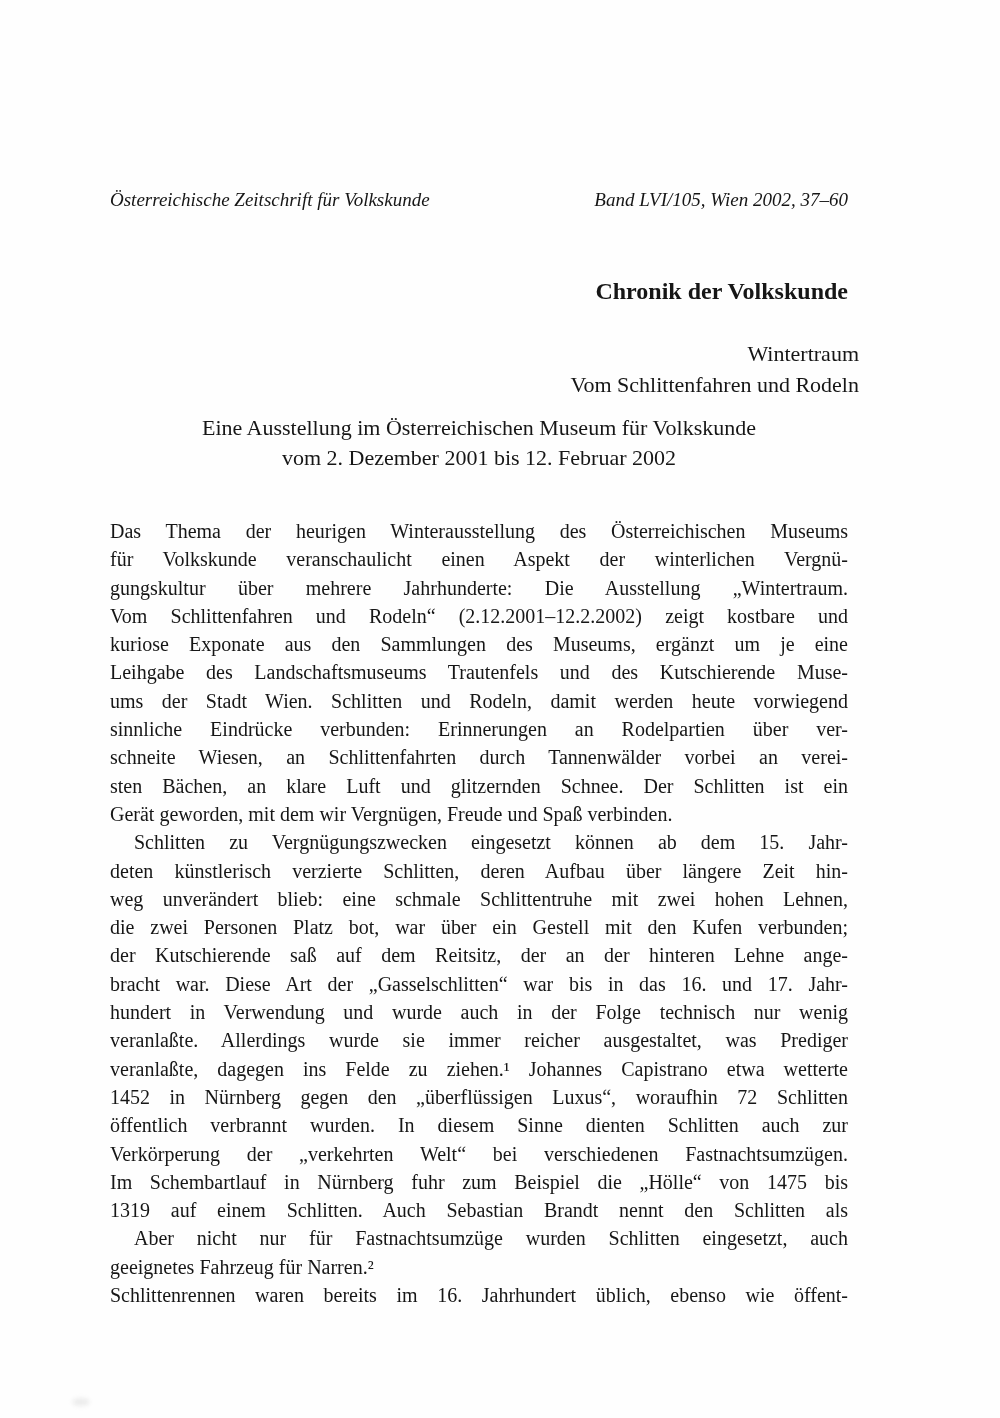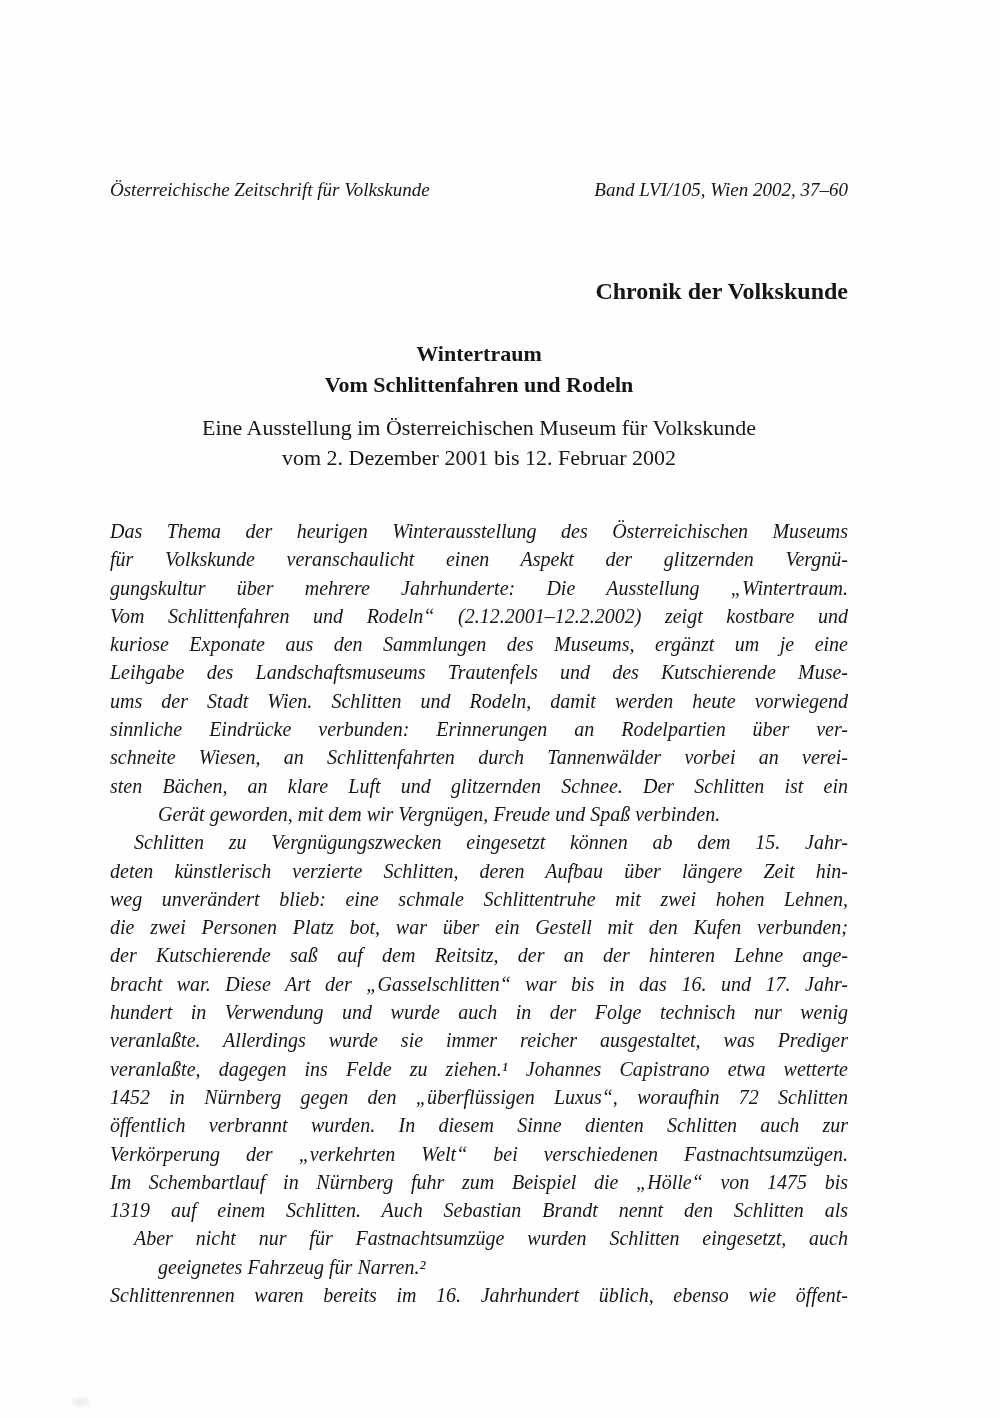--- a/index.html
+++ b/index.html
@@ -18,21 +18,21 @@
   }
   .content {
     position: absolute;
     left: 110px;
     top: 0;
     width: 738px;
     height: 100%;
   }
   .journal-header {
     position: absolute;
-    top: 178px;
+    top: 188px;
     left: 0;
     width: 100%;
     display: flex;
     justify-content: space-between;
     font-style: italic;
     font-size: 19px;
     line-height: 24px;
     white-space: nowrap;
   }
   .section-title {
@@ -41,53 +41,51 @@
     left: 0;
     width: 100%;
     text-align: right;
     font-weight: bold;
     font-size: 24px;
     line-height: 30px;
   }
   .article-title {
     position: absolute;
     top: 338px;
-    left: 0;
+    left: 11px;
     width: 100%;
-    text-align: center;
-    font-weight: bold;
+    text-align: right;
+    font-weight: normal;
     font-size: 22px;
     line-height: 31px;
   }
   .article-subtitle {
     position: absolute;
     top: 413px;
     left: 0;
     width: 100%;
     text-align: center;
     font-size: 22px;
     line-height: 30px;
   }
   .article-body {
     position: absolute;
     top: 517px;
     left: 0;
     width: 100%;
     font-size: 20px;
     line-height: 28.3px;
-    font-style: italic;
   }
   .article-body .line {
     text-align: justify;
     text-align-last: justify;
     white-space: normal;
   }
   .article-body .line.flush {
     text-align-last: left;
-    margin-left: 48px;
   }
   .article-body .line.indent {
     text-indent: 24px;
   }
   .scan-artifact {
     position: absolute;
     left: 72px;
     top: 1398px;
     width: 18px;
     height: 8px;
@@ -114,21 +112,21 @@
       <div>Vom Schlittenfahren und Rodeln</div>
     </div>
 
     <div class="article-subtitle">
       <div>Eine Ausstellung im Österreichischen Museum für Volkskunde</div>
       <div>vom 2. Dezember 2001 bis 12. Februar 2002</div>
     </div>
 
     <div class="article-body">
         <div class="line">Das Thema der heurigen Winterausstellung des Österreichischen Museums</div>
-        <div class="line">für Volkskunde veranschaulicht einen Aspekt der glitzernden Vergnü-</div>
+        <div class="line">für Volkskunde veranschaulicht einen Aspekt der winterlichen Vergnü-</div>
         <div class="line">gungskultur über mehrere Jahrhunderte: Die Ausstellung „Wintertraum.</div>
         <div class="line">Vom Schlittenfahren und Rodeln“ (2.12.2001–12.2.2002) zeigt kostbare und</div>
         <div class="line">kuriose Exponate aus den Sammlungen des Museums, ergänzt um je eine</div>
         <div class="line">Leihgabe des Landschaftsmuseums Trautenfels und des Kutschierende Muse-</div>
         <div class="line">ums der Stadt Wien. Schlitten und Rodeln, damit werden heute vorwiegend</div>
         <div class="line">sinnliche Eindrücke verbunden: Erinnerungen an Rodelpartien über ver-</div>
         <div class="line">schneite Wiesen, an Schlittenfahrten durch Tannenwälder vorbei an verei-</div>
         <div class="line">sten Bächen, an klare Luft und glitzernden Schnee. Der Schlitten ist ein</div>
         <div class="line flush">Gerät geworden, mit dem wir Vergnügen, Freude und Spaß verbinden.</div>
         <div class="line indent">Schlitten zu Vergnügungszwecken eingesetzt können ab dem 15. Jahr-</div>

